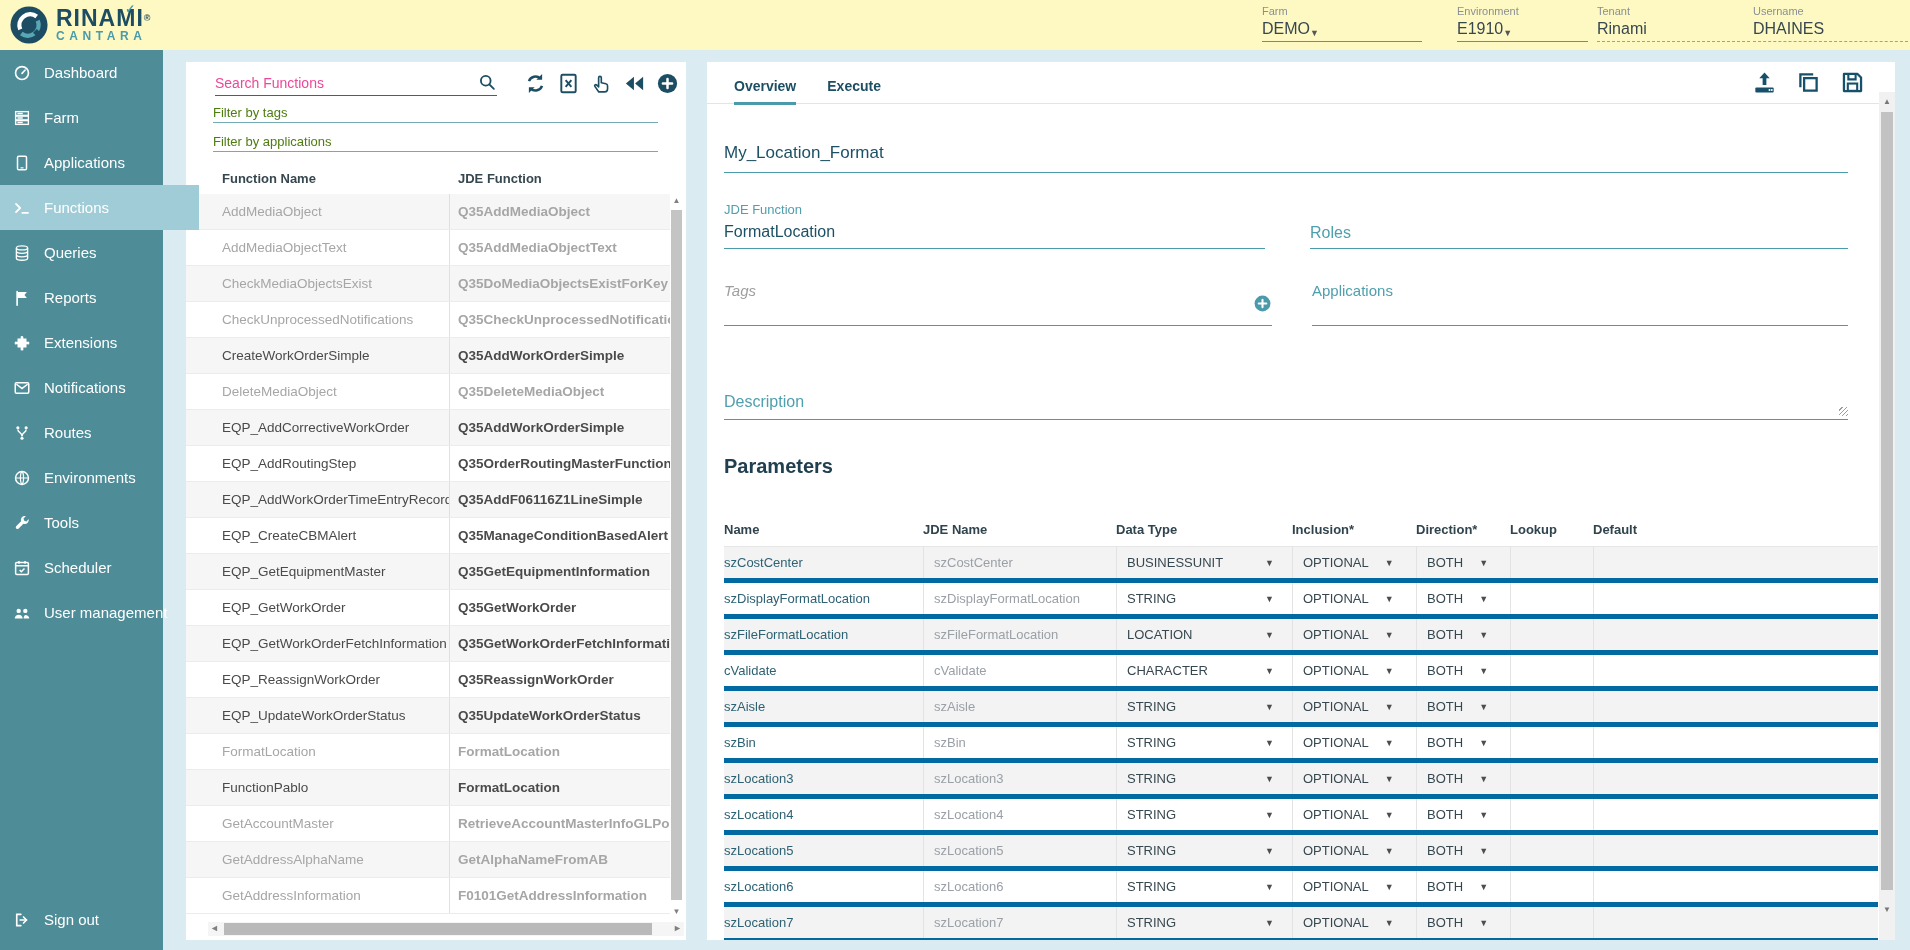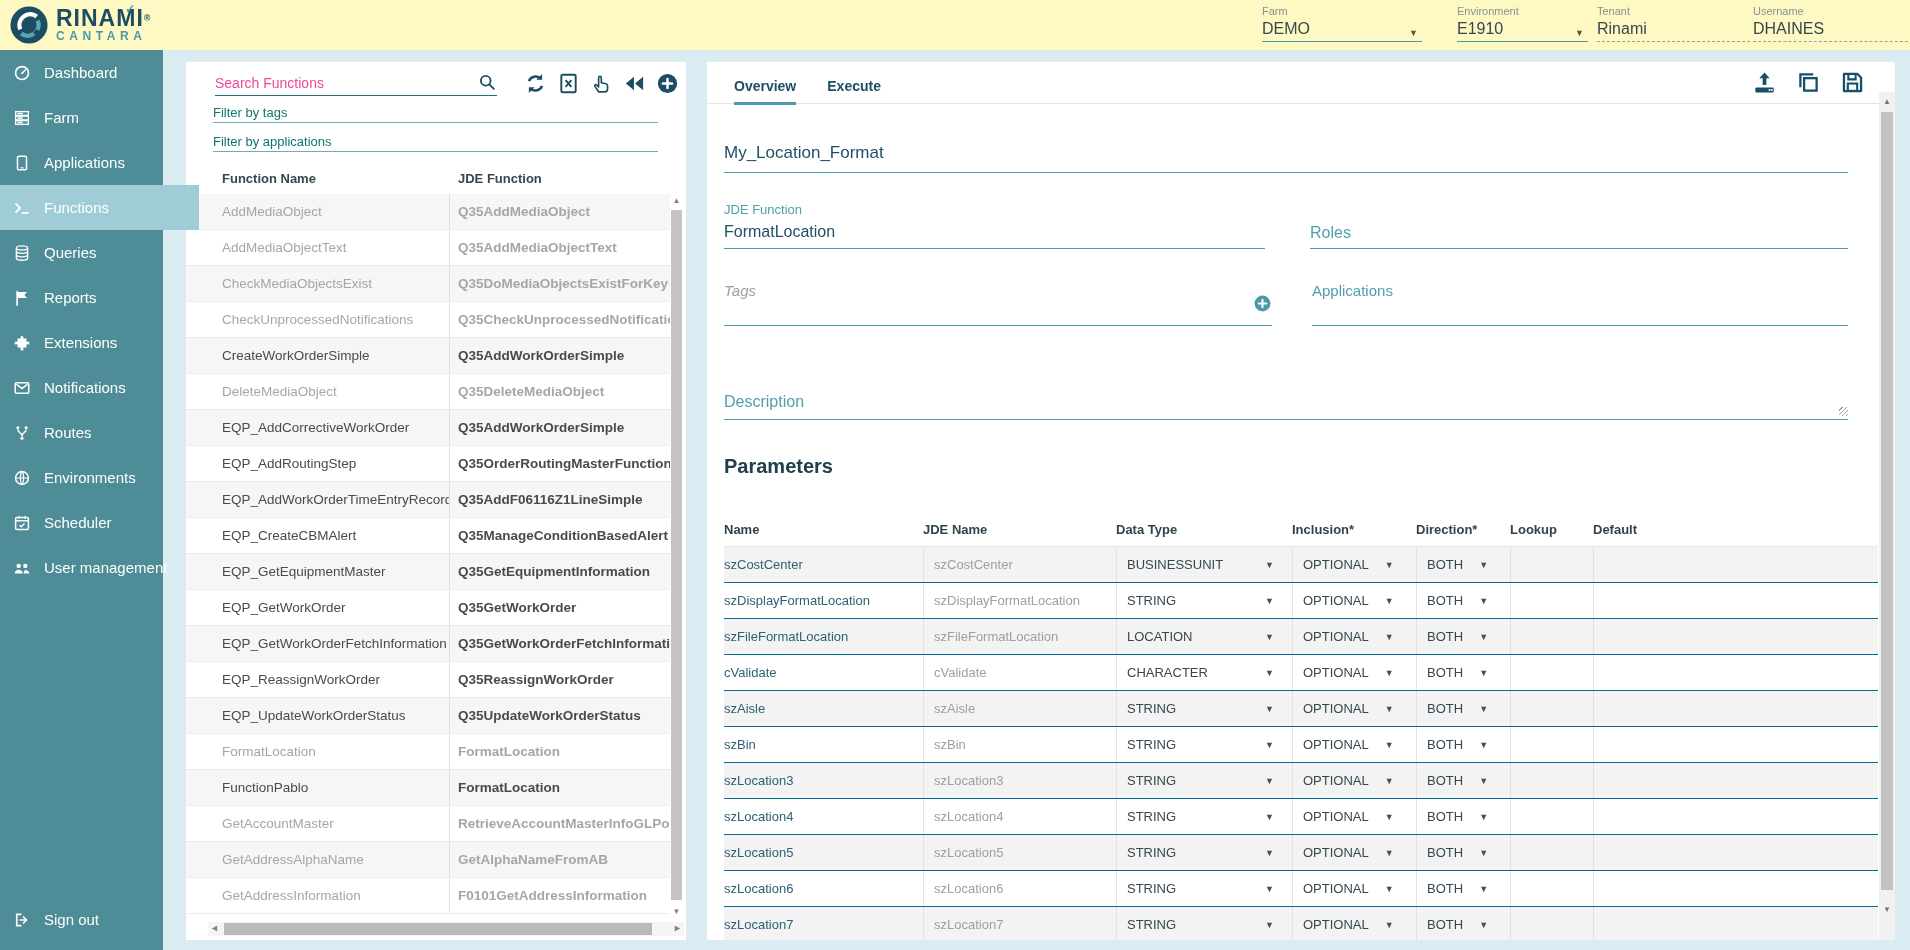--- a/index.html
+++ b/index.html
@@ -18,21 +18,21 @@
   .logo { position:absolute; left:8px; top:4px; display:flex; align-items:center; cursor:pointer; }
   .logo-mark { width:42px; height:42px; }
   .logo-txt { margin-left:6px; position:relative; }
   .logo-line1 { font-size:23px; font-weight:800; color:#1c4d62; letter-spacing:1px; line-height:22px; }
   .logo-reg { font-size:9px; vertical-align:top; color:#1c4d62; }
   .logo-check { position:absolute; top:-5px; right:16px; color:#4a9aab; font-size:12px; font-weight:700; }
   .logo-line2 { font-size:12px; font-weight:700; color:#4a9aab; letter-spacing:4.6px; line-height:14px; }
 
   .hfield { position:absolute; top:5px; }
   .hfield .hlabel { font-size:11px; color:#8a8f94; line-height:13px; }
-  .hfield .hval { display:flex; align-items:flex-end; justify-content:space-between; font-size:16px; color:#37474f; height:24px; padding-bottom:3px; }
+  .hfield .hval { display:flex; align-items:flex-end; font-size:16px; color:#37474f; height:24px; padding-bottom:3px; }
   .hfield.select .hval { border-bottom:1.5px solid #4a9aab; }
   .hfield.text .hval { border-bottom:1.5px dashed #9aa0a6; }
   .hfield .harrow { font-size:9px; color:#555; padding-right:4px; }
   .hf-0 { left:1262px; width:160px; } .hf-1 { left:1457px; width:131px; }
   .hf-2 { left:1597px; width:153px; } .hf-3 { left:1753px; width:155px; }
 
   
   .sidebar { position:absolute; left:0; top:50px; width:163px; height:900px; background:#4e8c97; z-index:3; overflow:visible;text-align:center; }
   .nav-item { height:45px; width:163px; display:flex; align-items:center; padding-left:13px; color:#fff; font-size:15px; cursor:pointer; white-space:nowrap; }
   .nav-item .nav-icon { width:18px; height:18px; margin-right:13px; flex:0 0 18px; }
@@ -43,21 +43,21 @@
   .panel { position:absolute; top:62px; background:#fff; z-index:1; }
   .panel-mid { left:186px; width:500px; height:878px; }
   .panel-right { left:707px; width:1188px; height:878px; overflow:hidden; }
 
   
   .search-field { position:absolute; left:29px; top:6px; width:282px; height:28px; border-bottom:1px solid #2e6a7a; cursor:text; }
   .search-field .stext { font-size:14px; color:#ec4899; padding-top:7px; }
   .search-field .icon { position:absolute; right:0; top:4px; width:20px; height:20px; color:#1c4d62; }
   .mid-toolbar { position:absolute; top:10px; right:7px; display:flex; gap:10px; }
   .mid-toolbar .tbtn { width:23px; height:23px; color:#1c4d62; cursor:pointer; }
-  .filter-field { position:absolute; left:27px; width:445px; height:22px; border-bottom:1px solid #74aab6; font-size:13px; color:#0f766e; cursor:text; }
+  .filter-field { position:absolute; left:27px; width:445px; height:22px; border-bottom:1px solid #74aab6; font-size:13px; color:#4d7c0f; cursor:text; }
   .filter-tags { top:39px; } .filter-apps { top:68px; }
   .fn-header { position:absolute; top:98px; left:0; width:500px; height:34px; font-size:13px; font-weight:700; color:#37474f; }
   .fn-header span { position:absolute; top:11px; }
   .fn-h-name { left:36px; } .fn-h-jde { left:272px; }
   .fn-rows { position:absolute; top:132px; left:0; width:484px; height:722px; overflow:hidden; }
   .fn-row { height:36px; display:flex; align-items:center; border-bottom:1px solid #ececec; font-size:13.5px; cursor:pointer; }
   .fn-row:nth-child(odd) { background:#f6f6f6; }
   .fn-row .c-name { width:264px; padding-left:36px; border-right:1px solid #e0e0e0; overflow:hidden; white-space:nowrap; align-self:stretch; display:flex; align-items:center; }
   .fn-row .c-jde { flex:1; padding-left:8px; overflow:hidden; white-space:nowrap;font-weight:bold; }
   .fn-row.enabled { color:#4a4a4a; } .fn-row.disabled { color:#a6a6a6; }
@@ -88,21 +88,21 @@
   .f-apps { position:absolute; left:605px; top:214px; width:536px; height:50px; border-bottom:1.5px solid #4a9aab; cursor:text; }
   .f-apps .ph { position:absolute; left:0; top:6px; font-size:15px; color:#4f9fae; }
   .f-desc { position:absolute; left:17px; top:330px; width:1124px; font-size:16px; color:#4f9fae; line-height:20px; padding-bottom:7px; border-bottom:1.5px solid #4a9aab; cursor:text; }
   .f-desc .resize { position:absolute; right:0; bottom:3px; width:9px; height:9px;
       background:repeating-linear-gradient(135deg, transparent 0 2px, #9e9e9e 2px 3px); cursor:nwse-resize; }
 
   .params-heading { position:absolute; left:17px; top:393px; font-size:20px; font-weight:700; color:#21404f; }
   .param-table { position:absolute; left:17px; top:450px; width:1154px; }
   .param-grid-row { display:grid; grid-template-columns:199px 193px 176px 124px 94px 83px 1fr; align-items:center; }
   .param-head { height:35px; font-size:13px; font-weight:700; color:#30444e; border-bottom:1px solid #e6e6e6; }
-  .param-row { height:36px; font-size:13px; border-bottom:1px solid #0369a1; }
+  .param-row { height:36px; font-size:13px; border-bottom:5px solid #0369a1; }
   .param-row:nth-child(odd) { background:#f3f3f3; }
   .param-row .cell { align-self:stretch; display:flex; align-items:center; padding-left:10px; overflow:hidden; white-space:nowrap; }
   .param-row .cell:first-child { padding-left:0; }
   .param-row .cell + .cell { border-left:1px solid #e3e3e3; }
   .param-row .p-name { color:#2d6173; }
   .param-row .p-jde { color:#9aa0a6; }
   .sel { color:#37474f; cursor:pointer; }
   .sel .arrow { font-size:9px; color:#4d4d4d; }
   .sel.wide { justify-content:space-between; padding-right:18px; }
   .sel.compact .arrow { margin-left:16px; }
@@ -250,20 +250,28 @@
         <span>Routes</span>
       </div>
       <div class="nav-item">
         <span class="icon nav-icon">
           <svg viewBox="0 0 24 24">
             <circle cx="12" cy="12" r="8.6" stroke="currentColor" stroke-width="2" fill="none"></circle>
             <path d="M3.4 12h17.2M12 3.4c2.8 2.6 2.8 14.6 0 17.2-2.8-2.6-2.8-14.6 0-17.2z" stroke="currentColor" stroke-width="1.6" fill="none"></path>
           </svg>
         </span>
         <span>Environments</span>
+      </div>
+      <div class="nav-item">
+        <span class="icon nav-icon">
+          <svg viewBox="0 0 24 24">
+            <path d="M20.8 6.6a5.2 5.2 0 0 1-6.9 6.3l-6.6 6.6a2.2 2.2 0 0 1-3.1-3.1l6.6-6.6a5.2 5.2 0 0 1 6.3-6.9L14 6l1 3 3 1z" fill="currentColor"></path>
+          </svg>
+        </span>
+        <span>Tools</span>
       </div>
       <div class="nav-item">
         <span class="icon nav-icon">
           <svg viewBox="0 0 24 24">
             <rect x="3.5" y="4.5" width="17" height="16" rx="1.6" stroke="currentColor" stroke-width="2" fill="none"></rect>
             <path d="M8 2.8v3.4M16 2.8v3.4M3.5 9h17" stroke="currentColor" stroke-width="2"></path>
             <path d="m8.8 14.6 2.3 2.3 4.2-4.2" stroke="currentColor" stroke-width="2" fill="none"></path>
           </svg>
         </span>
         <span>Scheduler</span>

